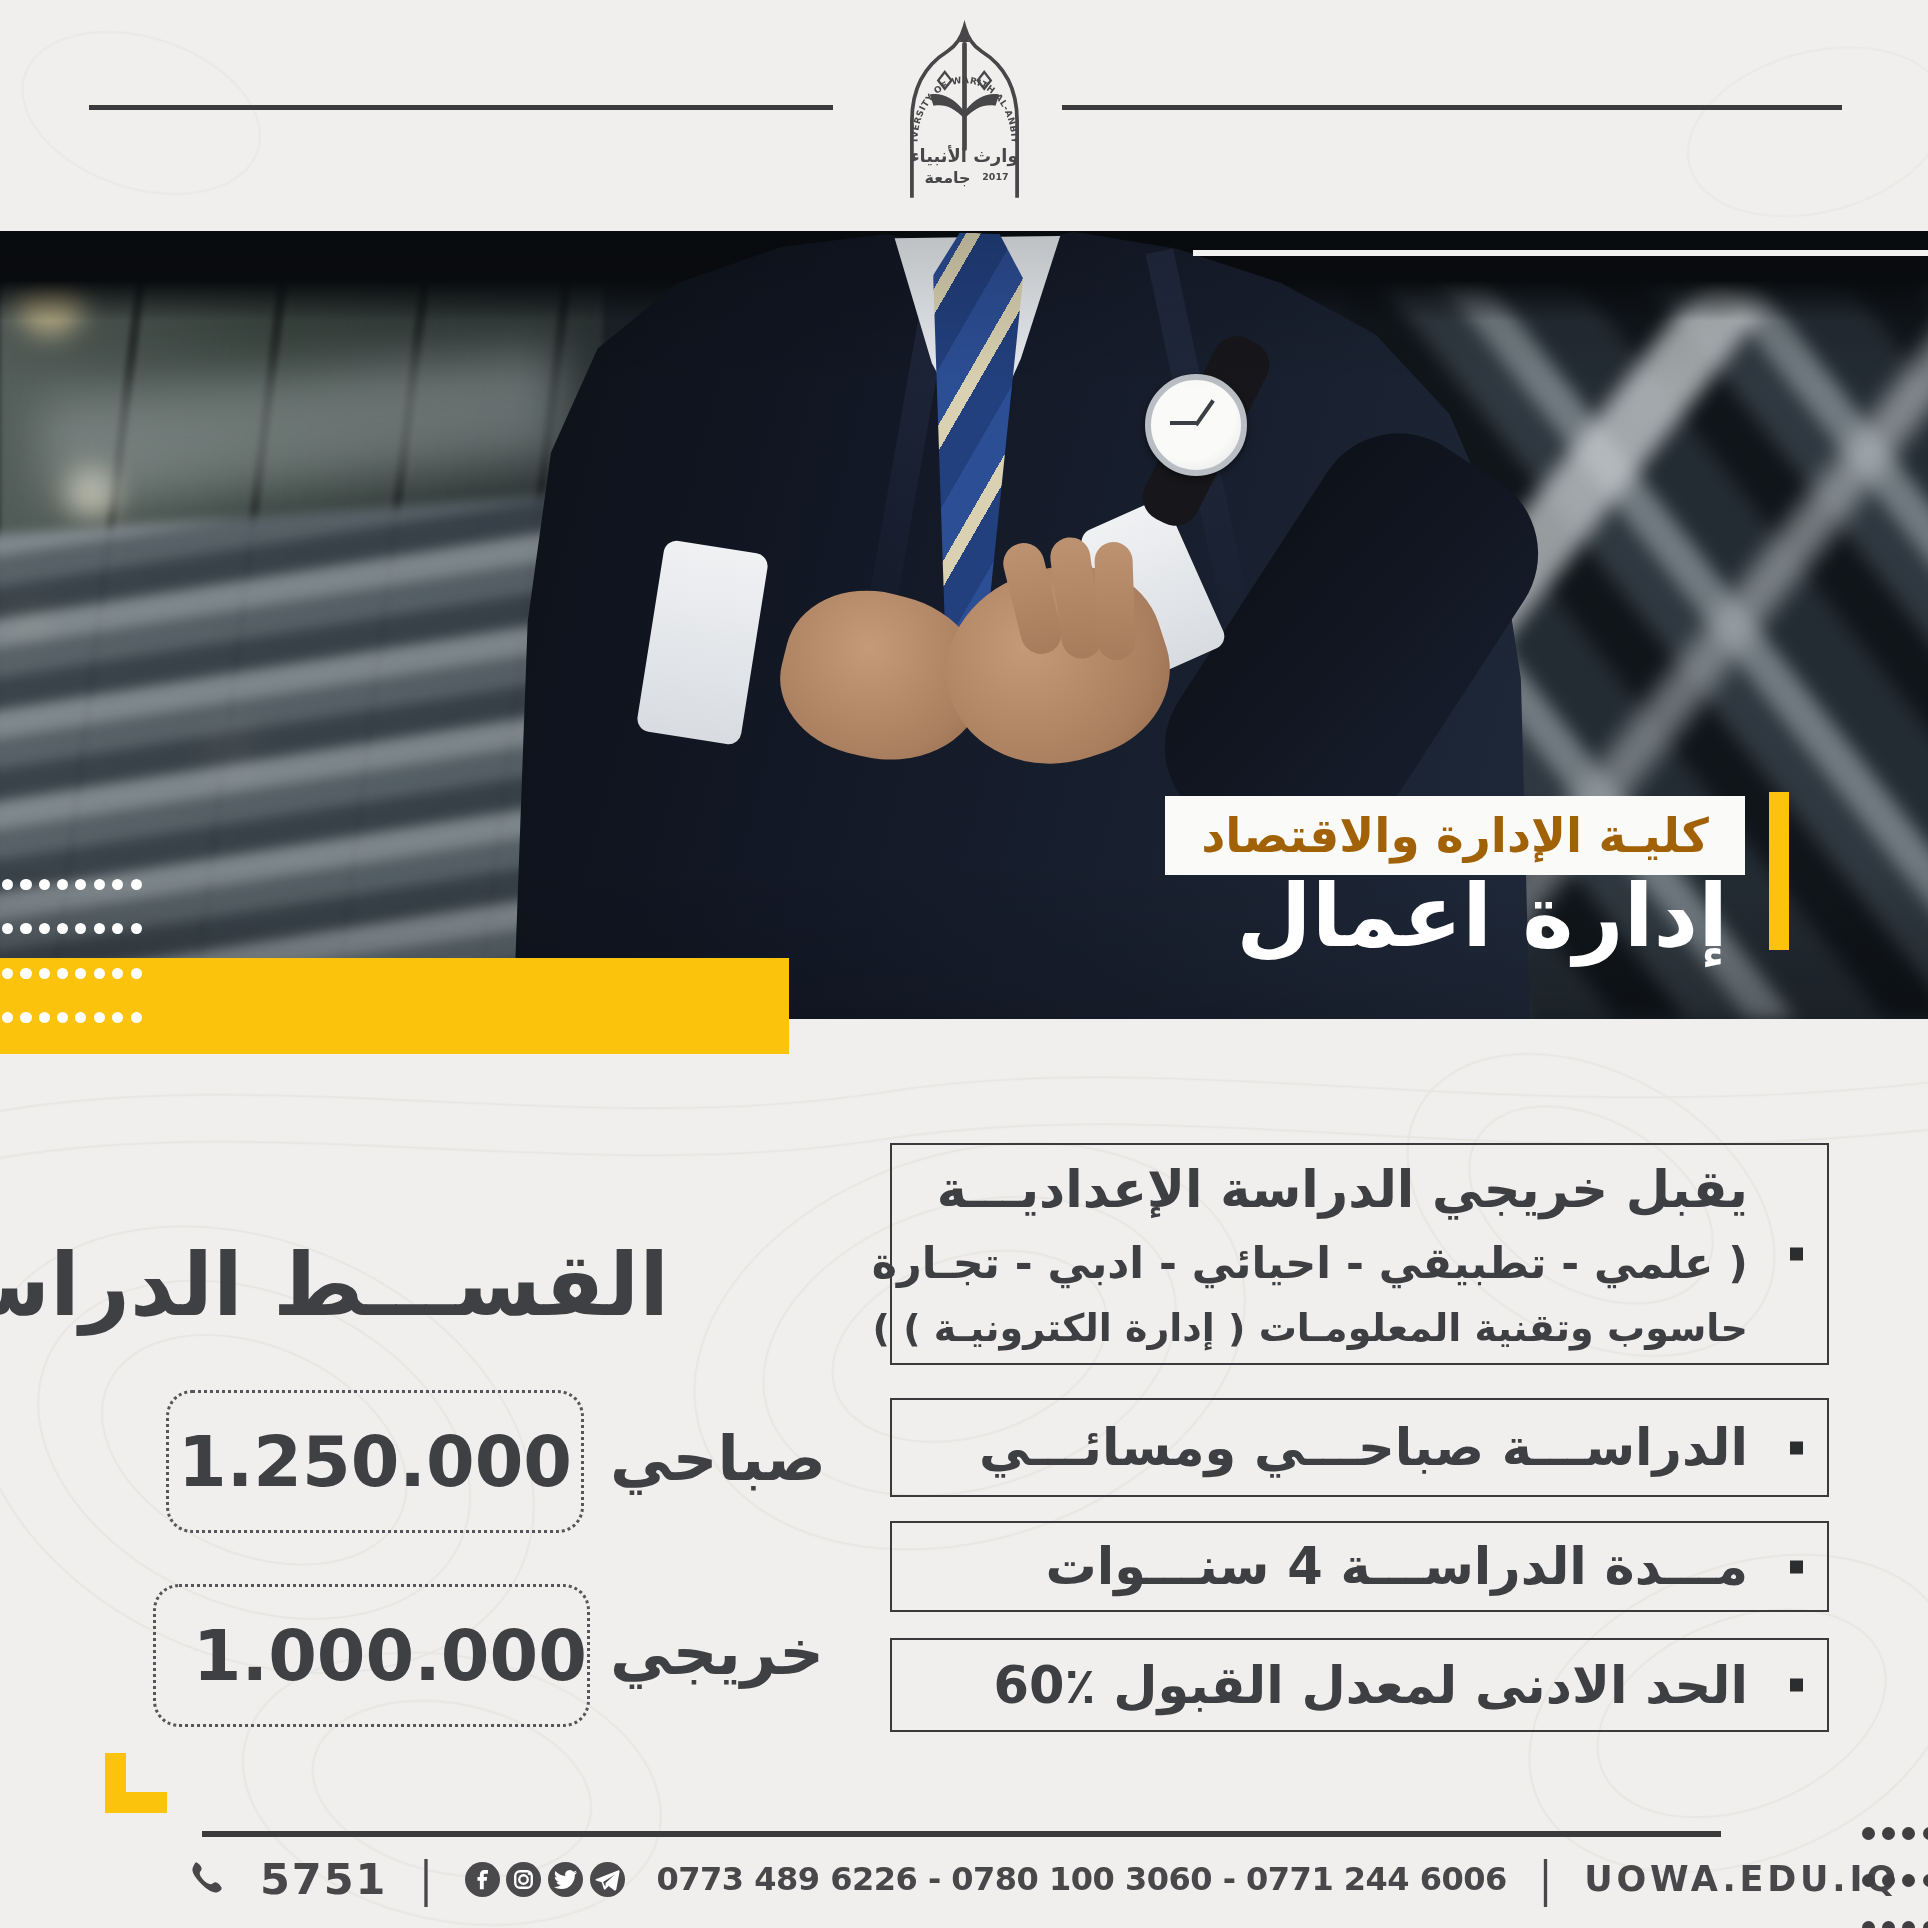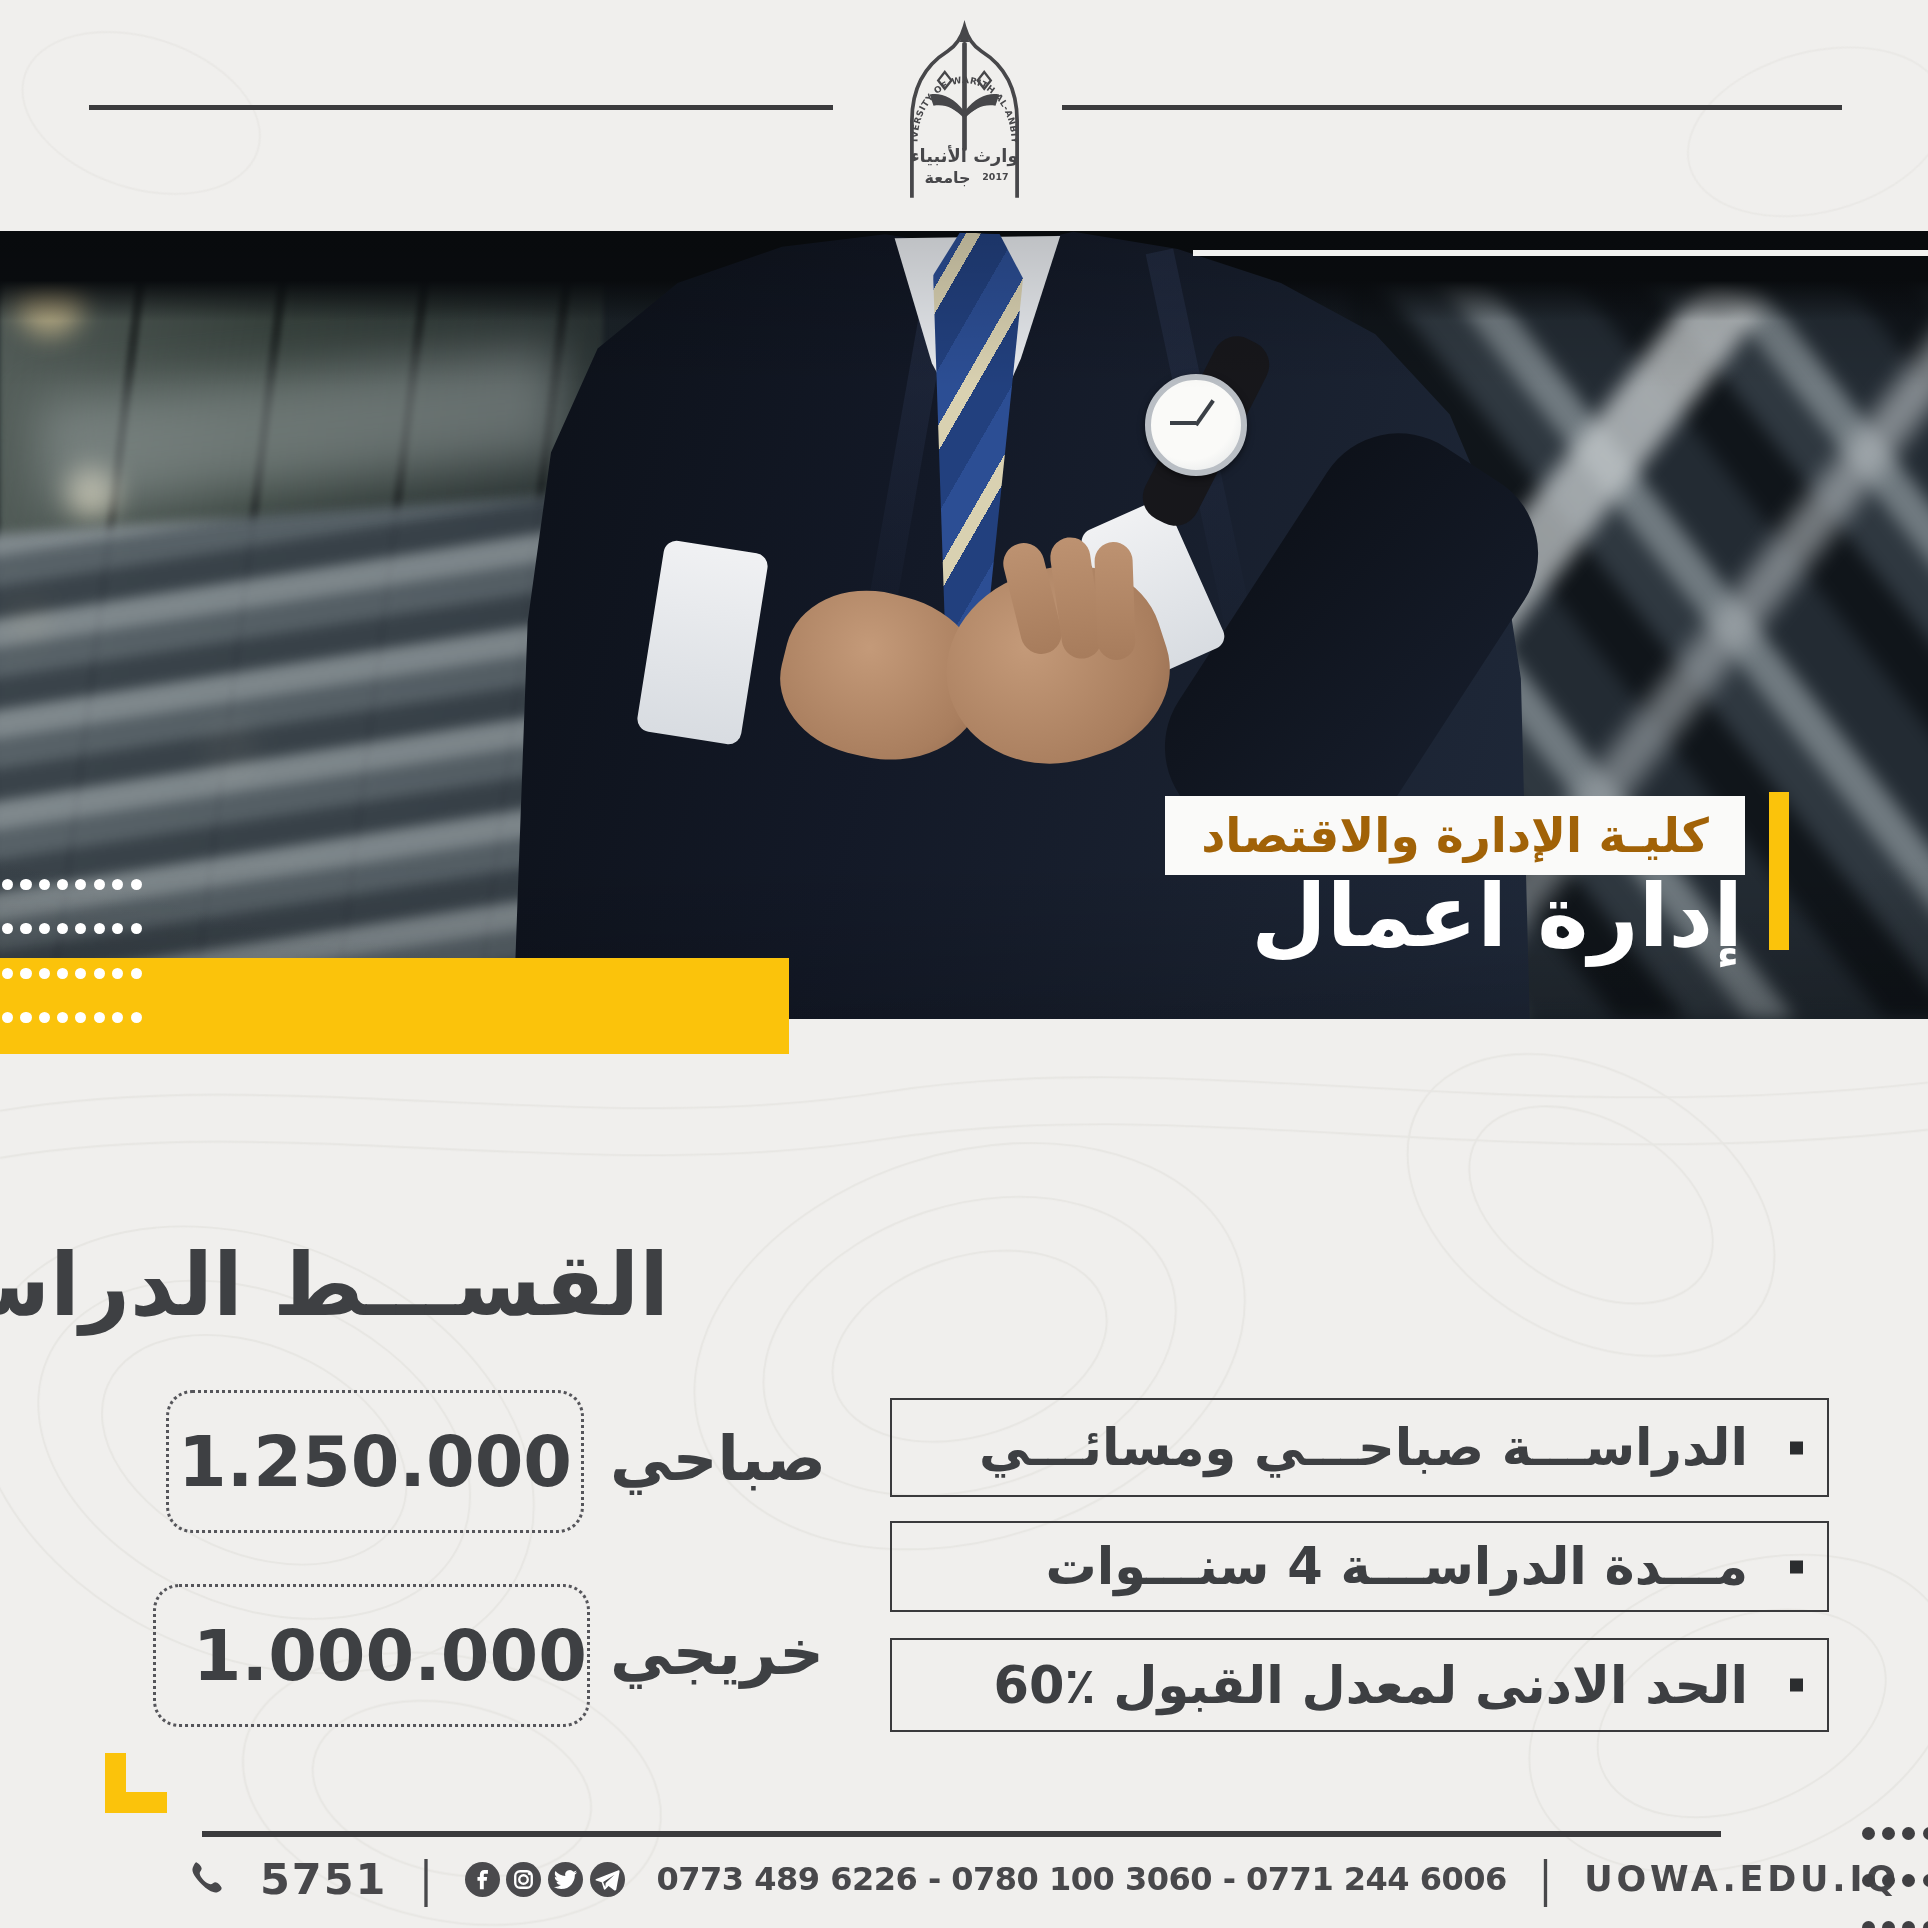--- a/index.html
+++ b/index.html
@@ -76,21 +76,21 @@
   .f3{left:1096px;top:311px;width:38px;height:118px;transform:rotate(-2deg);}
   .vignette{left:0;top:0;width:100%;height:100%;
      background:radial-gradient(130% 110% at 50% 35%, transparent 55%, rgba(0,0,0,.35)),
                 linear-gradient(rgba(0,0,0,.18), transparent 20%, transparent 80%, rgba(0,0,0,.15));}
 
   
   .white-line{left:1193px;top:250px;width:735px;height:5.6px;background:#F2F2F0;}
   .college-box{left:1165px;top:796px;width:580px;height:79px;background:#FAFAF9;
      display:flex;align-items:center;justify-content:center;}
   .college-text{font-size:47px;font-weight:700;color:#a16207;direction:rtl;white-space:nowrap;}
-  .dept-text{right:185px;top:866px;font-size:87px;font-weight:800;color:#FFFFFF;direction:rtl;
+  .dept-text{right:200px;top:866px;font-size:87px;font-weight:800;color:#FFFFFF;direction:rtl;
      line-height:1.15;white-space:nowrap;}
   .yellow-bar{left:1769px;top:792px;width:20px;height:158px;background:#FBC30B;}
   .yellow-rect{left:0;top:958px;width:789px;height:96px;background:#FBC30B;}
   .dot{position:absolute;border-radius:50%;}
 
   
   .fee-title{left:104px;top:1234px;width:565px;text-align:center;font-size:87px;font-weight:800;
      color:#3E4043;direction:rtl;white-space:nowrap;}
   .value-box{border:3.8px dotted #55555A;border-radius:26px;display:flex;align-items:center;
      justify-content:center;font-size:70px;font-weight:700;color:#3E4043;}
@@ -258,20 +258,26 @@
   <div class="abs value-box vb2">
     <span dir="ltr">1.000.000</span>
   </div>
   <div class="abs fee-label fl2">خريجي</div>
 
   <div class="abs l-mark">
     <div class="v" style="background: rgb(251, 195, 11);"></div>
     <div class="h" style="background: rgb(251, 195, 11);"></div>
   </div>
 
+  <div class="adm-box adm-a">
+    <div class="ln1">يقبل خريجي الدراسة الإعداديـــة</div>
+    <div class="ln2">( علمي - تطبيقي - احيائي - ادبي - تجـارة</div>
+    <div class="ln3">حاسوب وتقنية المعلومـات ( إدارة الكترونيـة ) )</div>
+    <span class="bullet"></span>
+  </div>
   <div class="adm-box adm-line adm-b">
     <span>الدراســـة صباحـــي ومسائـــي</span>
     <span class="bullet"></span>
   </div>
   <div class="adm-box adm-line adm-c">
     <span>مـــدة الدراســـة 4 سنـــوات</span>
     <span class="bullet"></span>
   </div>
   <div class="adm-box adm-line adm-d">
     <span>الحد الادنى لمعدل القبول ٪60</span>

